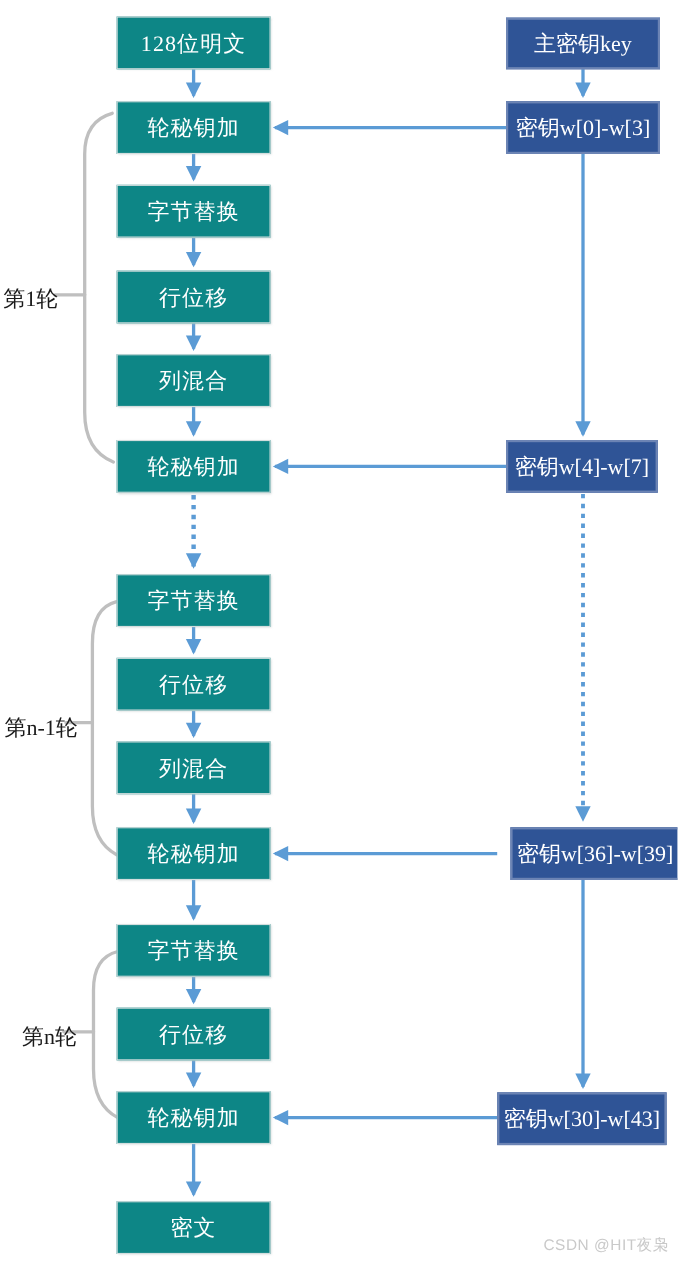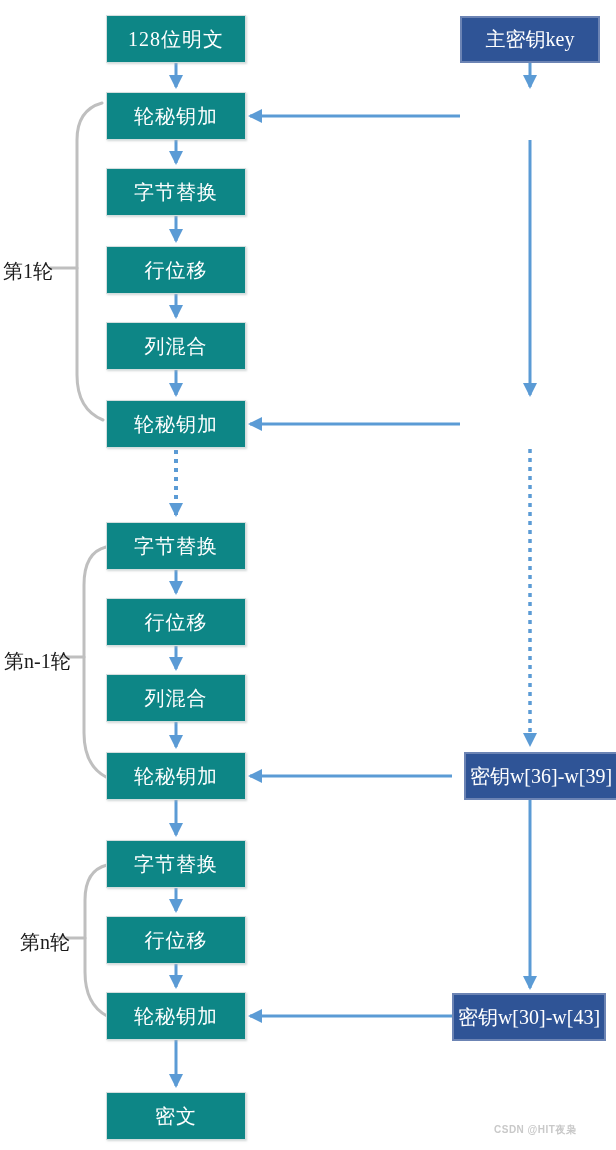--- a/index.html
+++ b/index.html
@@ -45,25 +45,24 @@
   .round-label{
     position:absolute;
     color:var(--label);
     font-size:20px;
     white-space:nowrap;
   }
   .watermark{
     position:absolute;
     left:494px;top:1123px;
     color:var(--watermark);
-    font-size:10px;
+    font-size:14px;
     font-family:"Liberation Sans","DejaVu Sans",sans-serif;
     letter-spacing:0.5px;
     white-space:nowrap;
-    font-weight:bold;
   }
 </style>
 </head>
 <body>
 
 <div class="canvas">
 
   <svg class="connectors" viewBox="0 0 616 1150" xmlns="http://www.w3.org/2000/svg">
     <defs>
       <marker id="ah" markerUnits="userSpaceOnUse" markerWidth="16" markerHeight="16" refX="13" refY="8" orient="auto">
@@ -117,20 +116,22 @@
   <div class="node proc" style="top:522px">字节替换</div>
   <div class="node proc" style="top:598px">行位移</div>
   <div class="node proc" style="top:674px">列混合</div>
   <div class="node proc" style="top:752px">轮秘钥加</div>
   <div class="node proc" style="top:840px">字节替换</div>
   <div class="node proc" style="top:916px">行位移</div>
   <div class="node proc" style="top:992px">轮秘钥加</div>
   <div class="node key" style="top:16px;height:47px">主密钥key</div>
 
   <div class="node proc" style="top:1092px">密文</div>
+  <div class="node key" style="top:92px">密钥w[0]-w[3]</div>
+  <div class="node key" style="top:400px;width:138px">密钥w[4]-w[7]</div>
   <div class="node key" style="top:752px;left:464px;width:154px">密钥w[36]-w[39]</div>
   <div class="node key" style="top:993px;left:452px;width:154px">密钥w[30]-w[43]</div>
 
   <div class="round-label" style="left:3px;top:258px">第1轮</div>
   <div class="round-label" style="left:4px;top:648px">第n-1轮</div>
   <div class="round-label" style="left:20px;top:929px">第n轮</div>
 
   <div class="watermark">CSDN @HIT夜枭</div>
 
 </div>

